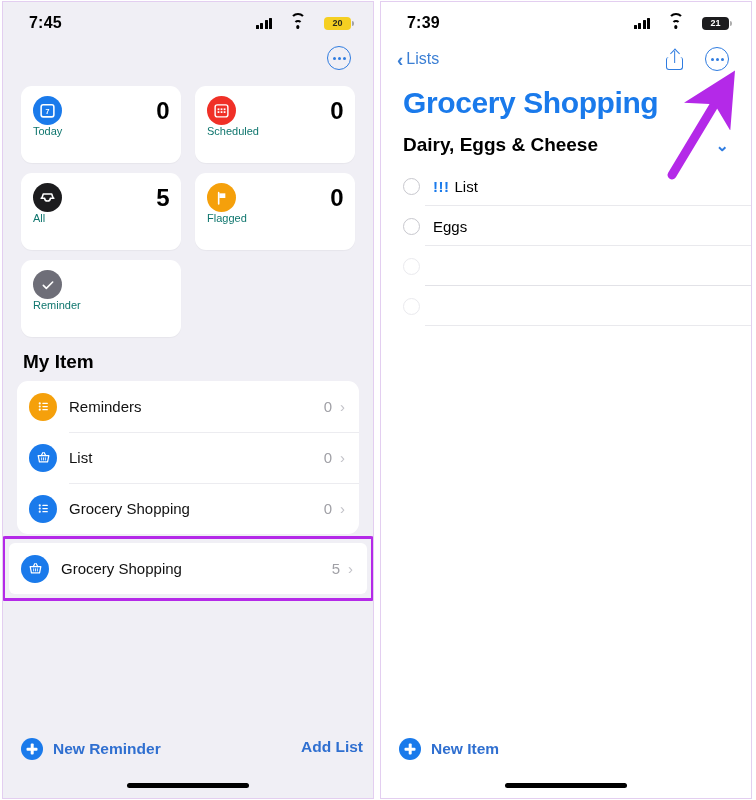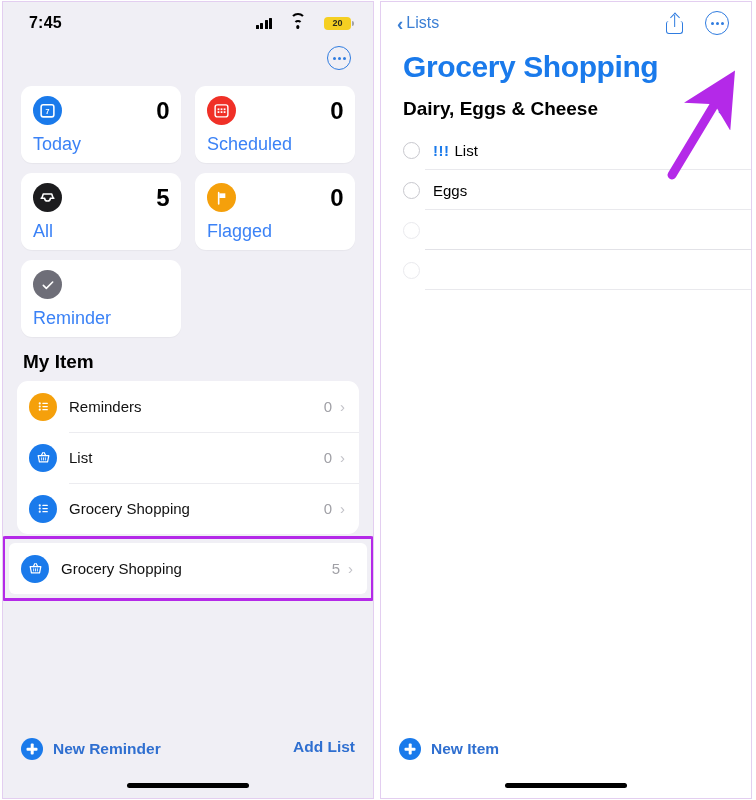--- a/index.html
+++ b/index.html
@@ -107,21 +107,21 @@
     position: relative;
     box-shadow: 0 1px 1px rgba(0,0,0,.04);
   }
   .card-top { display: flex; align-items: center; justify-content: space-between; }
   .card-ico {
     width: 29px; height: 29px; border-radius: 50%;
     display: flex; align-items: center; justify-content: center;
     color: #fff;
   }
   .card-count { font-size: 24px; font-weight: bold; color: #000; letter-spacing: -.5px; }
-  .card-label { font-size: 18px; color: #3b82f6; margin-top: 9px; }
+  .card-label { font-size: 11px; color: #0f766e; }
 
   .sec-title {
     font-size: 19px; font-weight: bold; color: #000;
     padding: 14px 0 8px 20px;
   }
 
   .list-group {
     margin: 0 14px;
     background: #fff;
     border-radius: 11px;
@@ -149,21 +149,21 @@
   .hl-wrap { position: relative; margin: 9px 6px 0 6px; }
   .hl-wrap .list-group { margin: 0; border-radius: 6px; }
   .hl-box {
     position: absolute; inset: -7px;
     border: 3px solid #b429e8;
     border-radius: 3px;
     pointer-events: none;
   }
 
   .bottom-bar {
-    position: absolute; left: 0; right: 8px; bottom: 0;
+    position: absolute; left: 0; right: 0; bottom: 0;
     height: 86px;
     display: flex; align-items: flex-start; justify-content: space-between;
     padding: 26px 10px 0 18px;
   }
   .newbtn { display: flex; align-items: center; gap: 10px; }
   .plus {
     width: 22px; height: 22px; border-radius: 50%;
     background: #1a7aeb; position: relative;
   }
   .plus::before, .plus::after {
@@ -434,20 +434,37 @@
         <span>New Reminder</span>
       </div>
       <div class="addlist">Add List</div>
     </div>
 
     <div class="home-ind"></div>
   </div>
 
   <div class="panel panel-right">
 
+    <div class="statusbar">
+      <div class="clock">7:39</div>
+      <div class="status-icons">
+        <div class="sig">
+            <i></i>
+            <i></i>
+            <i></i>
+            <i></i>
+          </div>
+        <div class="wifi">
+            <span></span>
+            <span></span>
+            <span></span>
+          </div>
+        <div class="batt dark">21</div>
+      </div>
+    </div>
 
     <div class="rp-nav">
       <div class="back">
         <span class="bchev">‹</span>
         <span class="btxt">Lists</span>
       </div>
       <div class="rp-actions">
         <div class="share-ico">
           <div class="box"></div>
             <div class="stem"></div>

